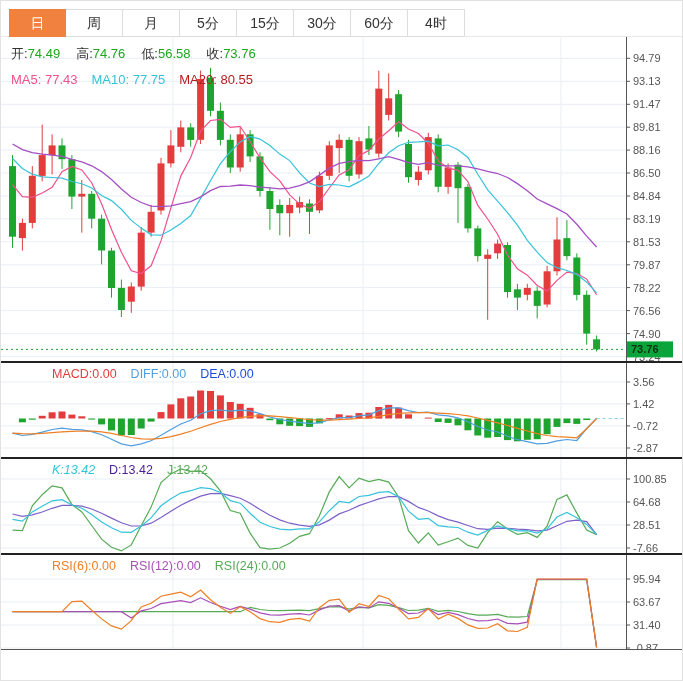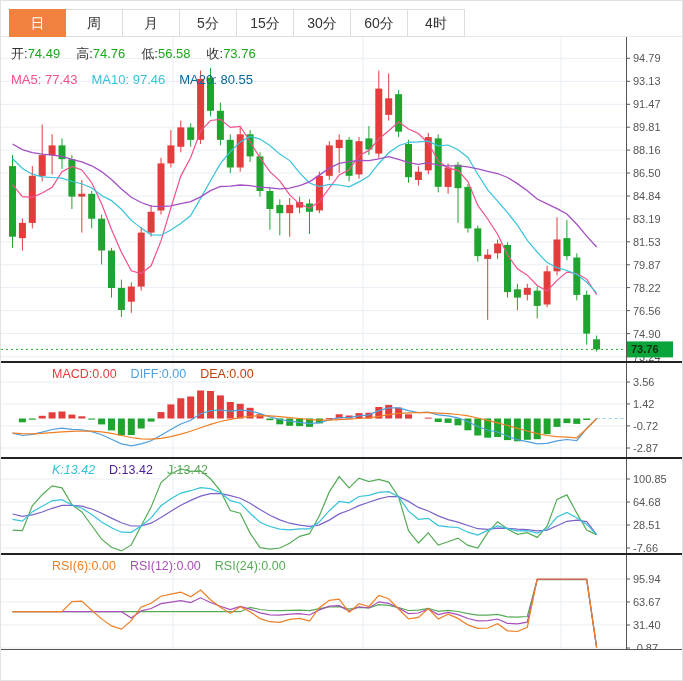--- a/index.html
+++ b/index.html
@@ -14,22 +14,22 @@
   .panel svg { display:block; }
   .sep { height:2px; background:#222; }
   .sep-thin { height:1px; background:#555; }
   .info { position:absolute; left:10px; display:flex; gap:14px; font-size:13px; white-space:nowrap; pointer-events:none; }
   .info span { display:inline-block; }
   .quote-row { top:8px; gap:16px; }
   .quote-pair .lbl { color:#333; }
   .quote-pair .val { color:#1ba81b;text-align:center; }
   .ma-row { top:35px; }
   .ind-row { top:4px; font-size:12.5px;margin-left:41px; }
-  .c-ma5  { color:#f0508c; } .c-ma10 { color:#36c3da; } .c-ma20 { color:#0369a1; }
-  .c-macd { color:#e23c3c; } .c-diff { color:#4f9fe0; } .c-dea  { color:#c2410c; }
+  .c-ma5  { color:#f0508c; } .c-ma10 { color:#36c3da; } .c-ma20 { color:#b91c1c; }
+  .c-macd { color:#e23c3c; } .c-diff { color:#4f9fe0; } .c-dea  { color:#1d4ed8; }
   .c-k { color:#36c3da;font-style:italic; } .c-d { color:#4c1d95; } .c-j { color:#57ab57; }
   .c-rsi6 { color:#ef7f24; } .c-rsi12 { color:#a84fb8; } .c-rsi24 { color:#57ab57; }
   .xaxis { height:24px; border-bottom:1px solid #ccc; background:#fff; }
 </style>
 </head>
 <body>
 
 <div class="wrap">
 
   <div class="tabbar">
@@ -219,21 +219,21 @@
         <text x="630" y="316.4" fill="#102e10" font-size="11" font-weight="bold" font-family="Liberation Sans, sans-serif">73.76</text>
       </svg>
     <div class="info quote-row">
       <span class="quote-pair"><span class="lbl">开:</span><span class="val">74.49</span></span>
       <span class="quote-pair"><span class="lbl">高:</span><span class="val">74.76</span></span>
       <span class="quote-pair"><span class="lbl">低:</span><span class="val">56.58</span></span>
       <span class="quote-pair"><span class="lbl">收:</span><span class="val">73.76</span></span>
     </div>
     <div class="info ma-row">
       <span class="c-ma5">MA5: 77.43</span>
-      <span class="c-ma10">MA10: 97.46</span>
+      <span class="c-ma10">MA10: 77.75</span>
       <span class="c-ma20">MA20: 80.55</span>
     </div>
   </div>
 
   <div class="sep"></div>
 
   <div class="panel">
     <svg id="svg-macd" width="683" height="94">
         <line x1="0" y1="19.0" x2="625" y2="19.0" stroke="#e9eef5" stroke-width="1"></line>
         <line x1="0" y1="40.9" x2="625" y2="40.9" stroke="#e9eef5" stroke-width="1"></line>

